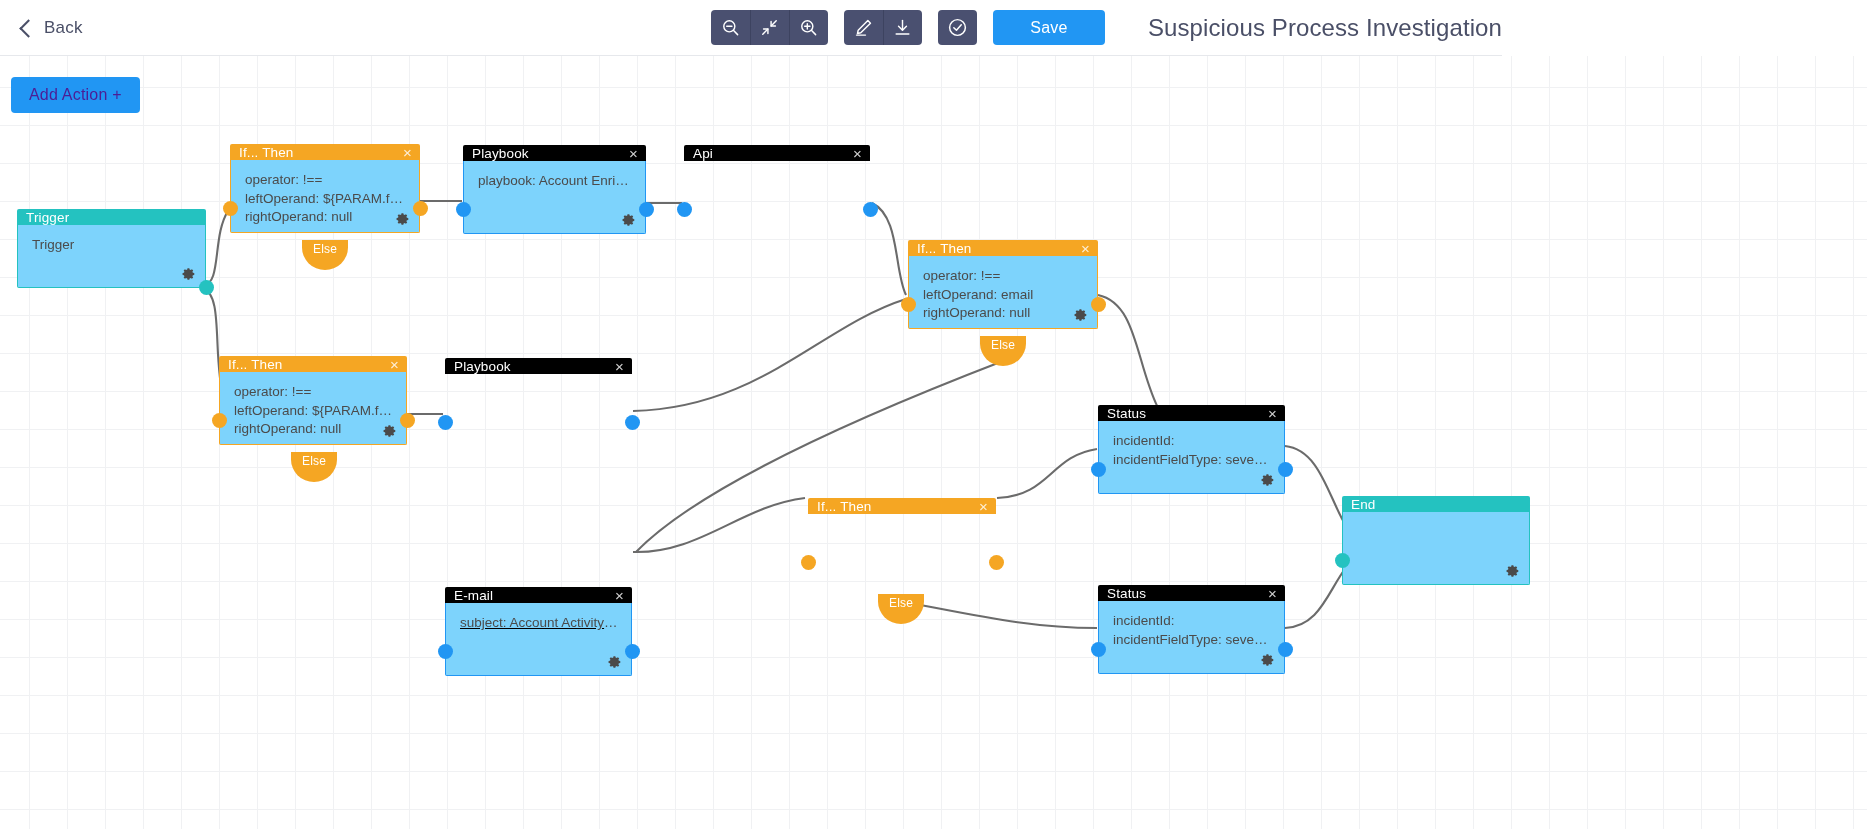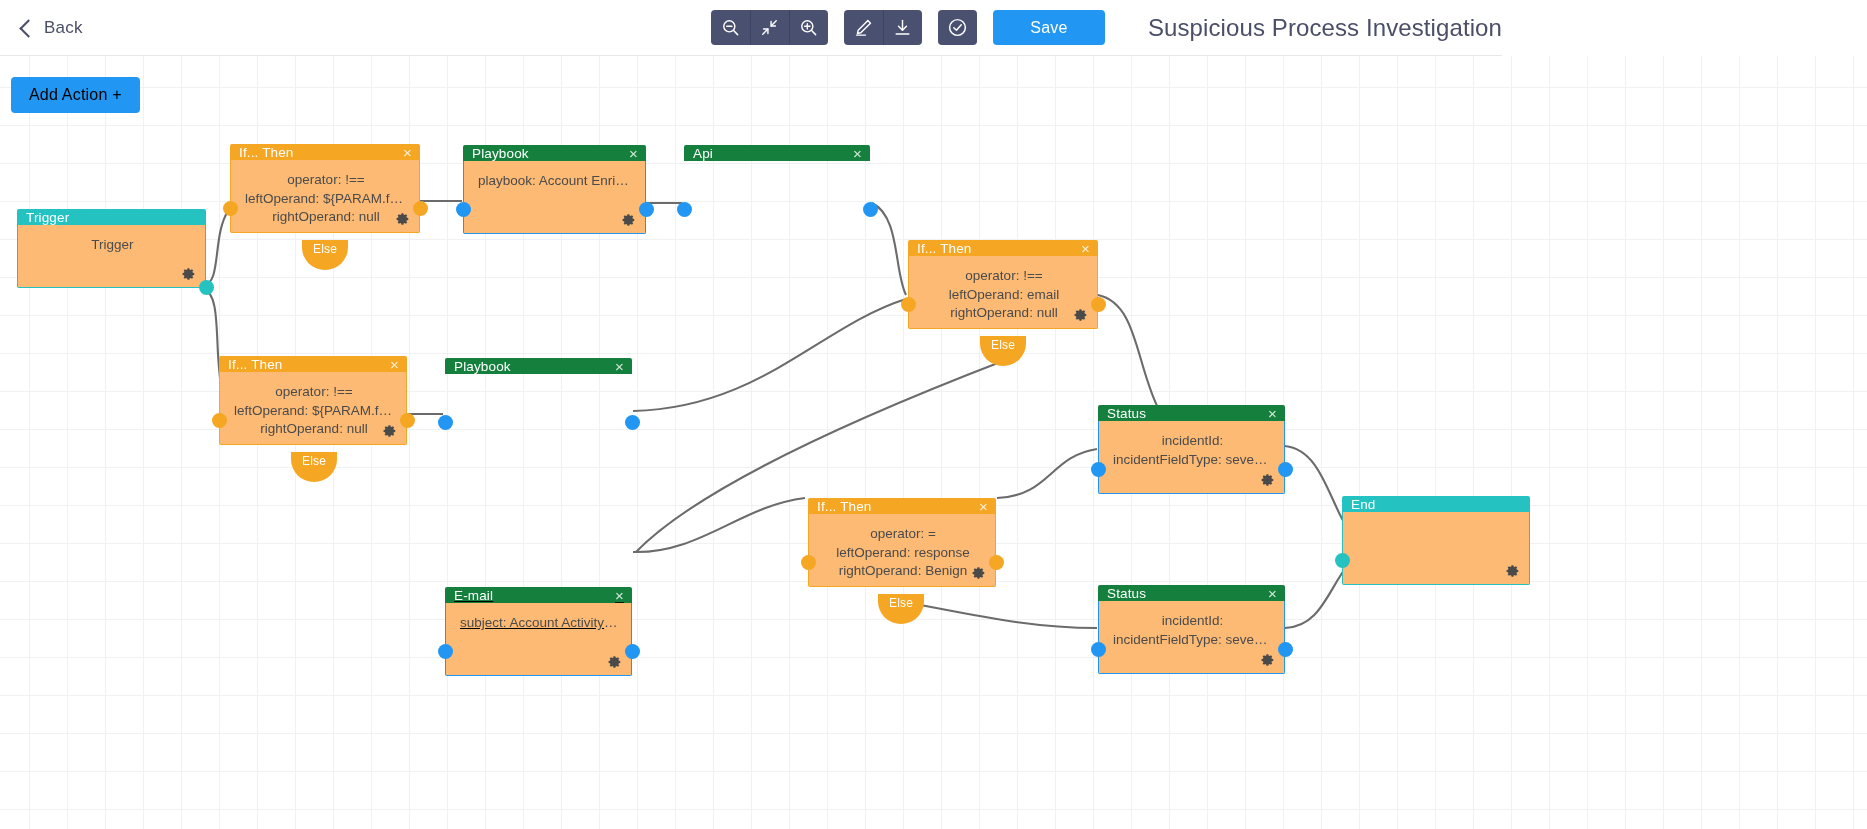--- a/index.html
+++ b/index.html
@@ -53,54 +53,54 @@
     background-image:
       linear-gradient(to right, #f0f1f3 1px, transparent 1px),
       linear-gradient(to bottom, #f0f1f3 1px, transparent 1px);
     background-size: 38px 38px;
     background-position: -9px -7px;
     overflow: hidden;
   }
 
   #add-action {
     position: absolute; left: 11px; top: 21px;
-    height: 36px; padding: 0 18px; background: #2196f3; color: #000000;
+    height: 36px; padding: 0 18px; background: #2196f3; color: #4c1d95;
     border: none; border-radius: 4px; font-size: 16px; cursor: pointer;
     font-family: "Liberation Sans", sans-serif; letter-spacing: .2px; z-index: 20;
   }
 
   #edges { position: absolute; left: 0; top: 0; width: 1867px; height: 773px; z-index: 1; }
 
   
   .node {
     position: absolute; z-index: 5; border-radius: 3px; overflow: visible;
     background: #ffffff;
   }
   .node-head {
     height: 16px; display: flex; align-items: center; padding: 0 8px 0 9px;
     color: #ffffff; font-size: 13.5px; border-radius: 2px 2px 0 0;
     letter-spacing: .15px;
   }
   .node-head .ttl { flex: 1; white-space: nowrap; overflow: hidden; }
   .node-head .close { font-size: 15px; line-height: 1; opacity: .82; cursor: pointer;
     font-family: "Liberation Sans", sans-serif; }
   .node-body {
-    position: relative; background: #fdba74; border-style: solid; border-width: 0 1px 1px 1px;
-    border-radius: 0 0 2px 2px; padding: 11px 12px 0 14px; text-align: center;
+    position: relative; background: #7dd3fc; border-style: solid; border-width: 0 1px 1px 1px;
+    border-radius: 0 0 2px 2px; padding: 11px 12px 0 14px;
   }
   .node-body .line {
     font-size: 13.5px; color: #4b4b4b; line-height: 18.5px; white-space: nowrap;
     overflow: hidden; text-overflow: ellipsis;
   }
   .gear { position: absolute; right: 9px; bottom: 6px; width: 14px; height: 14px; cursor: pointer; }
 
   
   .t-orange .node-head { background: #f5a623; }
   .t-orange .node-body { border-color: #f5a623; }
-  .t-blue   .node-head { background: #15803d; }
+  .t-blue   .node-head { background: #000000; }
   .t-blue   .node-body { border-color: #2196f3; }
   .t-teal   .node-head { background: #24c2c0; }
   .t-teal   .node-body { border-color: #24c2c0; }
 
   
   .port { position: absolute; width: 15px; height: 15px; border-radius: 50%; z-index: 8; }
   .port.left  { left: -7.5px; }
   .port.right { right: -7.5px; }
   .p-orange { background: #f5a623; }
   .p-blue   { background: #2196f3; }
@@ -342,29 +342,20 @@
       </div>
       <div class="port left p-blue" style="top:57px;"></div>
       <div class="port right p-blue" style="top:57px;"></div>
     </div>
 
     <div class="node t-orange" style="left:808px; top:442px; width:188px;">
       <div class="node-head">
         <span class="ttl">If... Then</span>
         <span class="close">×</span>
       </div>
-      <div class="node-body" style="height:73px;">
-        <div class="line">operator: =</div>
-        <div class="line">leftOperand: response</div>
-        <div class="line">rightOperand: Benign</div>
-        <svg class="gear" viewBox="0 0 24 24" fill="#4a4a4a">
-          <path d="M12 8.2a3.8 3.8 0 1 0 0 7.6 3.8 3.8 0 0 0 0-7.6zm0 5.7a1.9 1.9 0 1 1 0-3.8 1.9 1.9 0 0 1 0 3.8z"></path>
-          <path d="M21 13.6v-3.2l-2.4-.4a6.8 6.8 0 0 0-.8-2l1.4-2-2.2-2.2-2 1.4a6.8 6.8 0 0 0-2-.8L12.6 2h-3.2l-.4 2.4a6.8 6.8 0 0 0-2 .8l-2-1.4L2.8 6l1.4 2a6.8 6.8 0 0 0-.8 2L1 10.4v3.2l2.4.4c.2.7.4 1.4.8 2l-1.4 2 2.2 2.2 2-1.4c.6.4 1.3.6 2 .8l.4 2.4h3.2l.4-2.4c.7-.2 1.4-.4 2-.8l2 1.4 2.2-2.2-1.4-2c.4-.6.6-1.3.8-2l2.4-.4z"></path>
-        </svg>
-      </div>
       <div class="port left p-orange" style="top:57px;"></div>
       <div class="port right p-orange" style="top:57px;"></div>
       <div class="else-badge" style="left:70px; top:96px;">Else</div>
     </div>
 
     <div class="node t-blue" style="left:445px; top:531px; width:187px;text-decoration:underline;">
       <div class="node-head">
         <span class="ttl">E-mail</span>
         <span class="close">×</span>
       </div>

